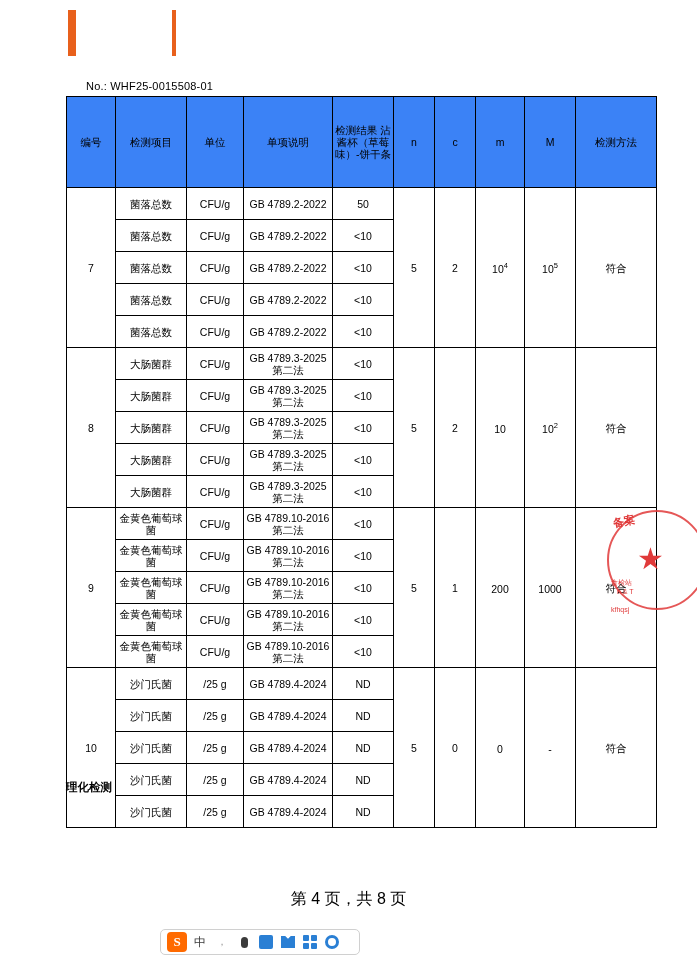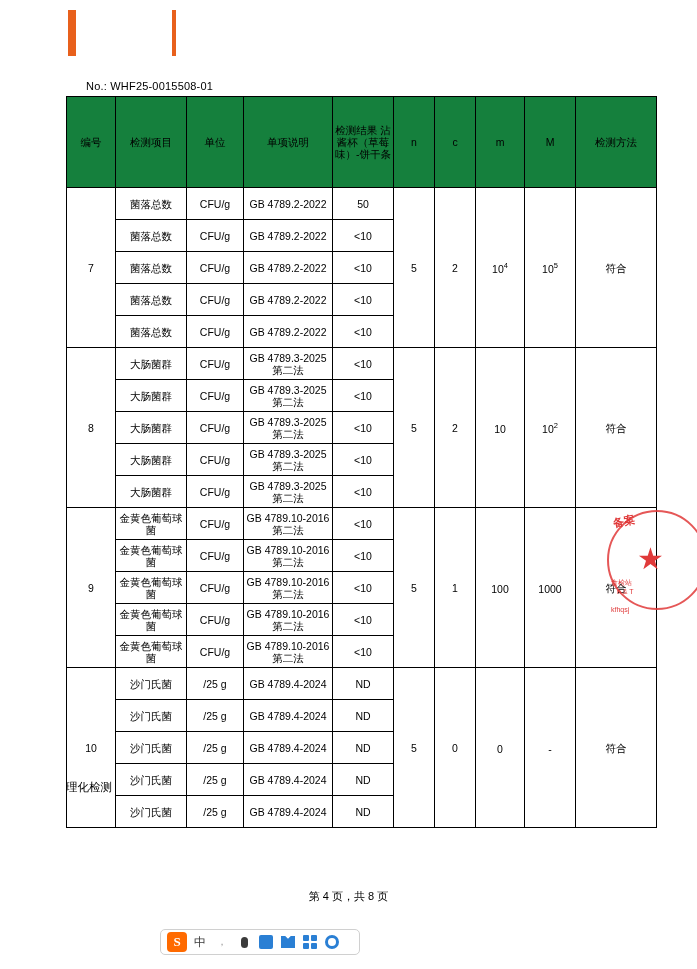--- a/index.html
+++ b/index.html
@@ -78,21 +78,21 @@
   table.results td, table.results th {
     border: 1px solid #000000;
     font-size: 10.5px;
     text-align: center;
     vertical-align: middle;
     padding: 2px 1px;
     line-height: 12px;
     font-weight: normal;
   }
   thead td {
-    background: #15803d;
+    background: #3b82f6;
     height: 86px;
   }
   tbody td {
     height: 27px;
   }
   .col-no      { width: 46px; margin-top: 23px; }
   .col-item    { width: 68px; }
   .col-unit    { width: 54px; margin-left: 11px; }
   .col-method  { width: 86px; }
   .col-result  { width: 58px; }
@@ -101,21 +101,21 @@
   .col-m       { width: 46px; }
   .col-M       { width: 48px; }
   .col-note    { width: 78px; }
   sup { font-size: 7.5px; vertical-align: super; }
 
   
   .section-label {
     position: absolute;
     left: 66px;
     font-size: 11.5px;
-    font-weight: normal;
+    font-weight: bold;
   }
 
   
   .stamp {
     position: absolute;
     right: -6px;
     top: 500px;
     width: 96px;
     height: 120px;
     pointer-events: none;
@@ -173,21 +173,21 @@
     white-space: nowrap;
   }
 
   
   .page-footer {
     position: absolute;
     left: 0;
     top: 889px;
     width: 697px;
     text-align: center;
-    font-size: 11px;
+    font-size: 16px;
   }
 
   
   .toolbar {
     position: absolute;
     left: 160px;
     top: 929px;
     width: 200px;
     height: 26px;
     border: 1px solid #d0d0d0;
@@ -347,21 +347,21 @@
       </tr>
 
       <tr>
         <td rowspan="5">9</td>
         <td>金黄色葡萄球菌</td>
         <td>CFU/g</td>
         <td>GB 4789.10-2016 第二法</td>
         <td>&lt;10</td>
         <td rowspan="5">5</td>
         <td rowspan="5">1</td>
-        <td rowspan="5"><span>100</span><sup></sup></td>
+        <td rowspan="5"><span>200</span><sup></sup></td>
         <td rowspan="5"><span>1000</span><sup></sup></td>
         <td rowspan="5">符合</td>
       </tr>
       <tr>
         <td>金黄色葡萄球菌</td>
         <td>CFU/g</td>
         <td>GB 4789.10-2016 第二法</td>
         <td>&lt;10</td>
       </tr>
       <tr>

